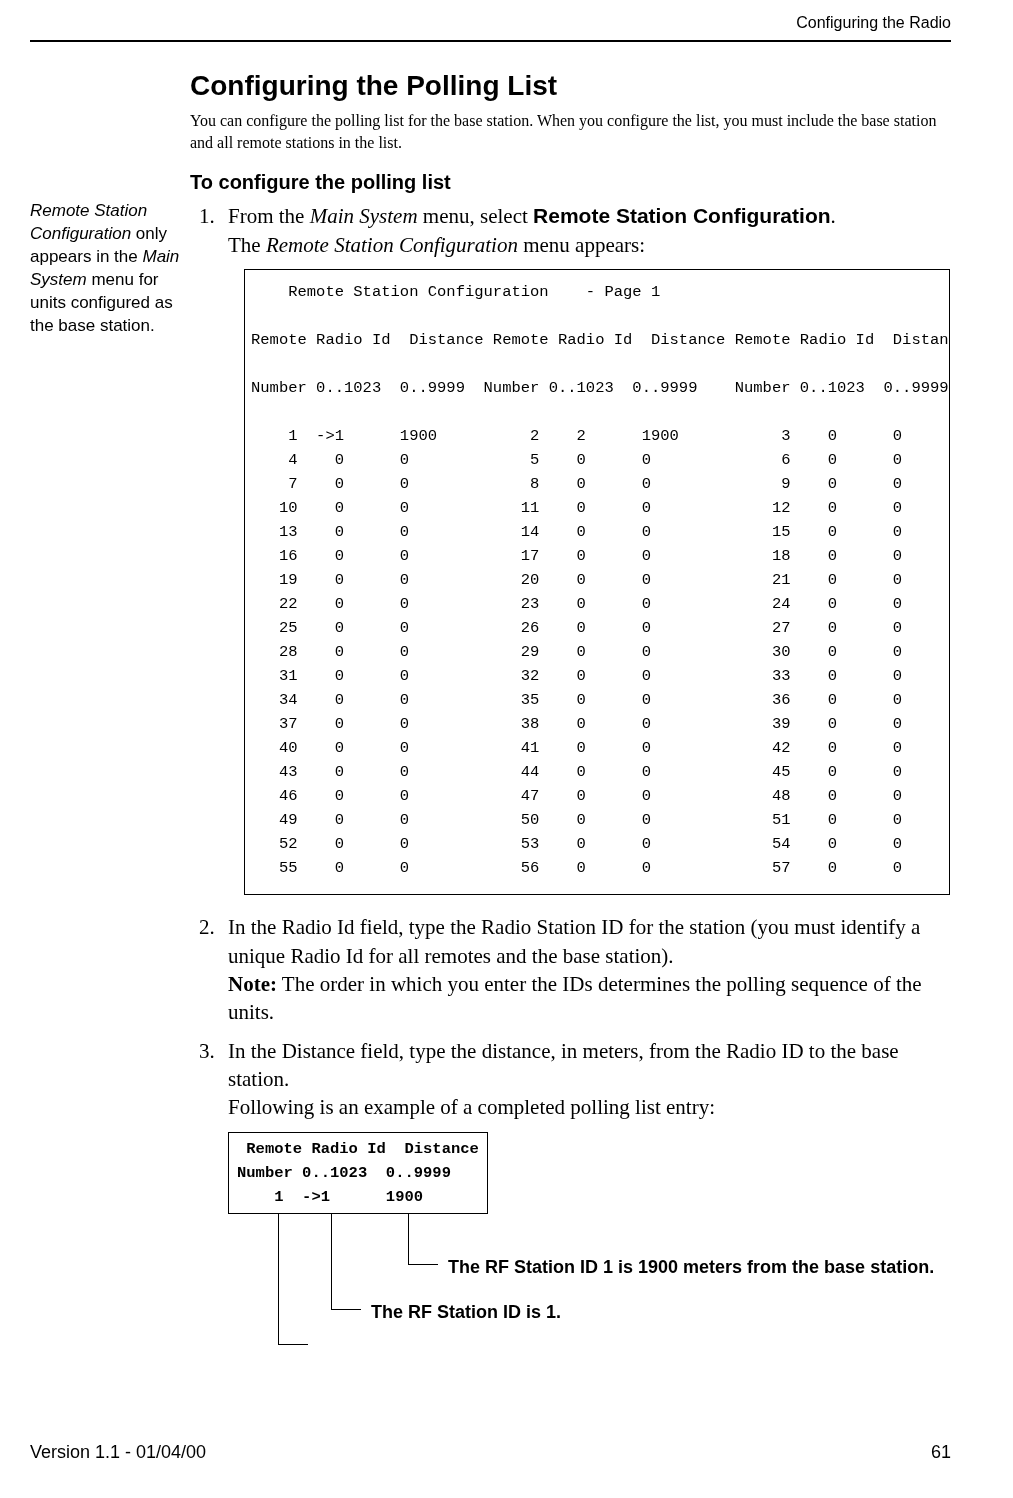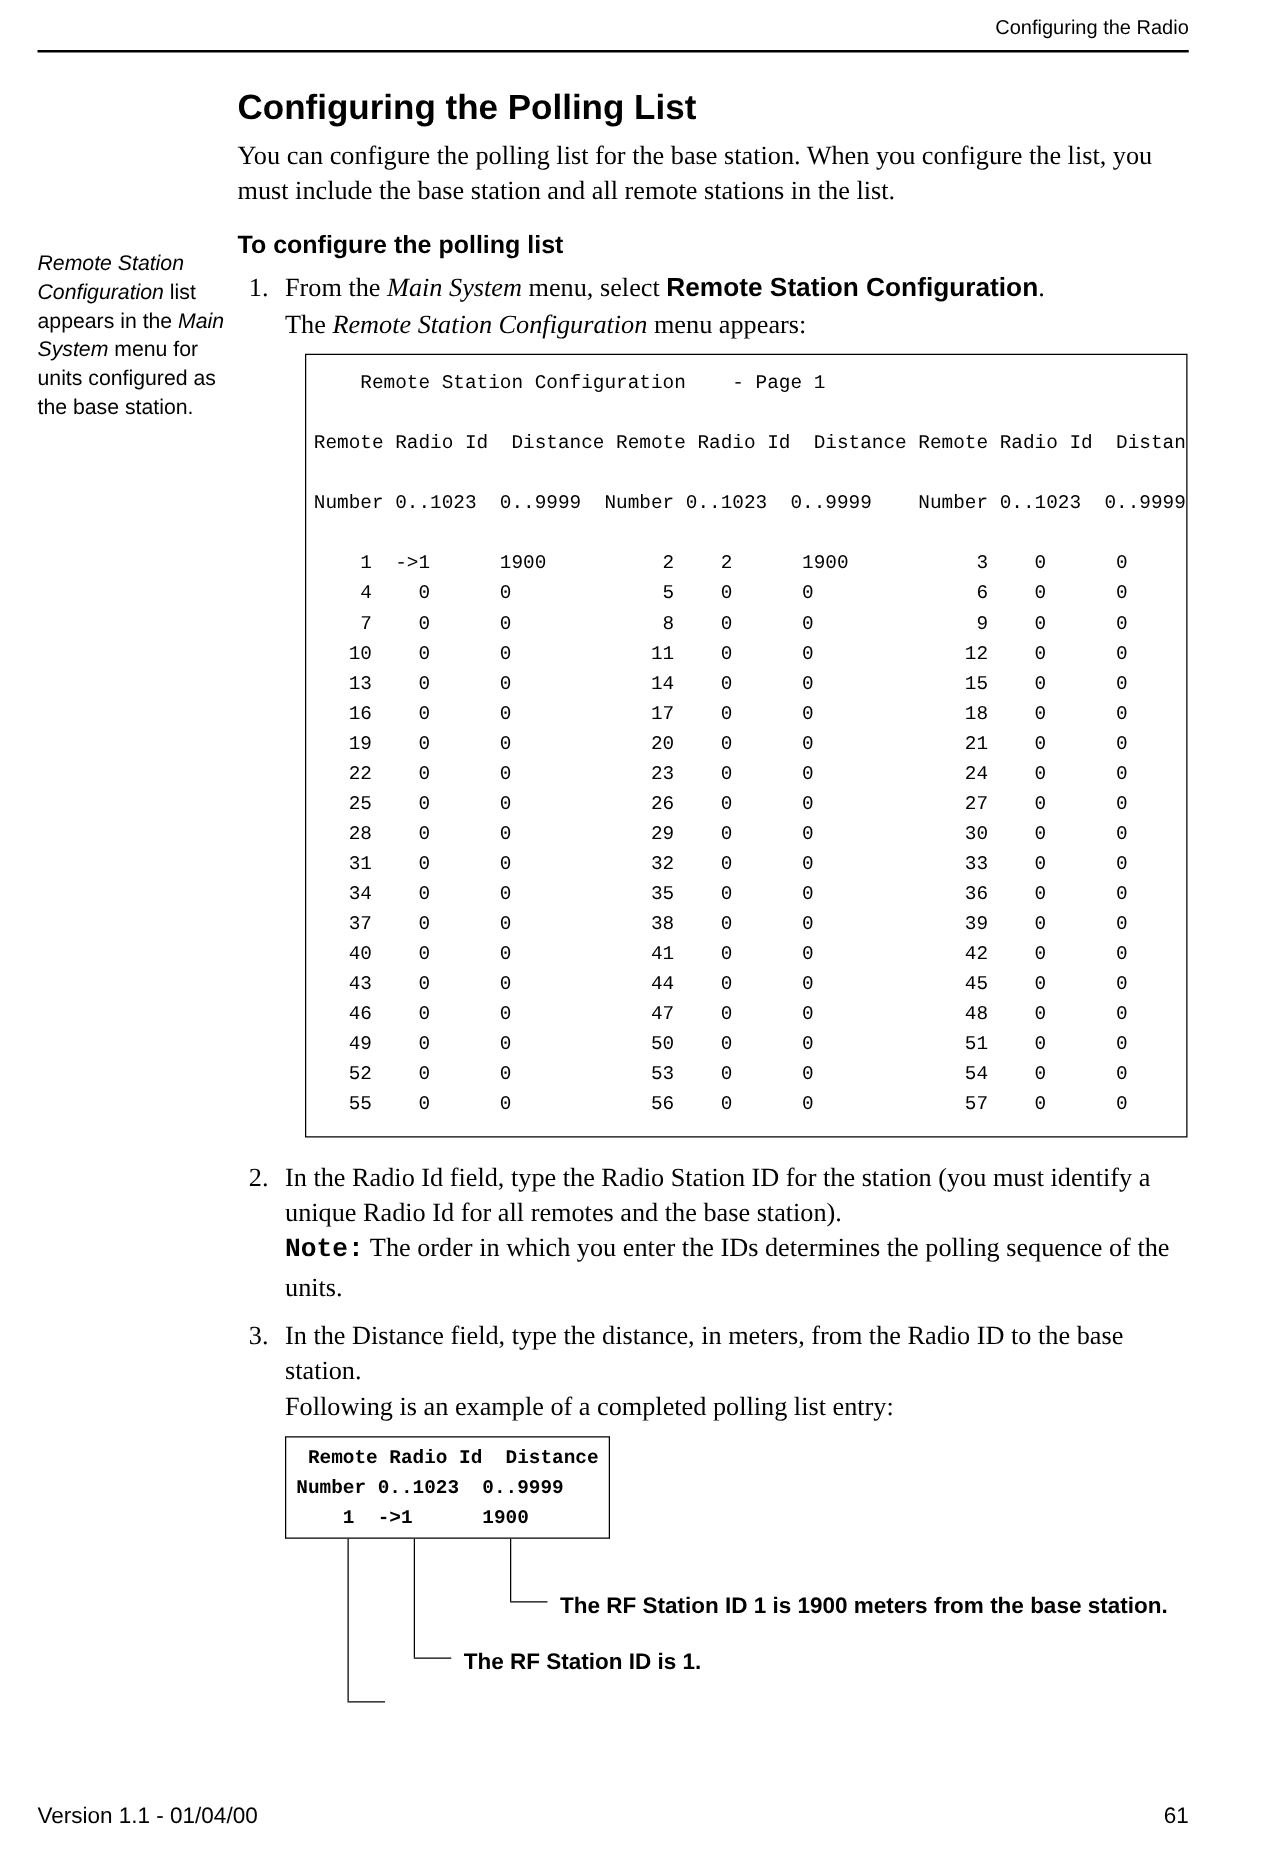--- a/index.html
+++ b/index.html
@@ -49,21 +49,21 @@
     left: 190px;
     width: 760px;
   }
   h1.section {
     font-family: Arial, Helvetica, sans-serif;
     font-weight: bold;
     font-size: 28px;
     margin: 0 0 8px 0;
   }
   p.body {
-    font-size: 21px;
+    font-size: 16px;
     line-height: 1.35;
     margin: 0 0 18px 0;
   }
   h2.proc {
     font-family: Arial, Helvetica, sans-serif;
     font-weight: bold;
     font-size: 20px;
     margin: 14px 0 8px 0;
   }
   ol.steps {
@@ -71,21 +71,21 @@
     padding: 0 0 0 30px;
     font-size: 21px;
     line-height: 1.35;
   }
   ol.steps > li {
     margin-bottom: 10px;
     padding-left: 8px;
   }
   .mi { font-style: italic; }
   .ui-bold { font-family: Arial, Helvetica, sans-serif; font-weight: bold; }
-  .note-label { font-family: Liberation Mono, monospace; font-weight: bold; }
+  .note-label { font-family: Liberation Serif, serif; font-weight: bold; }
   .screen-box {
     border: 1.5px solid #000;
     font-family: "Courier New", Courier, monospace;
     font-size: 15.5px;
     line-height: 1.55;
     white-space: pre;
     padding: 10px 6px 14px 6px;
     margin: 10px 0 18px 16px;
     overflow: hidden;
   }
@@ -140,21 +140,21 @@
 </style>
 </head>
 <body>
 
 <div class="page">
 
   <div class="running-header">Configuring the Radio</div>
   <div class="top-rule"></div>
 
   <div class="margin-note">
-    <span class="ital">Remote Station Configuration</span><span> list appears in the </span><span class="ital">Main System</span><span> menu for units configured as the base station.</span>
+    <span class="ital">Remote Station Configuration</span><span> only appears in the </span><span class="ital">Main System</span><span> menu for units configured as the base station.</span>
   </div>
 
   <div class="content">
     <h1 class="section">Configuring the Polling List</h1>
     <p class="body">You can configure the polling list for the base station. When you configure the list, you must include the base station and all remote stations in the list.</p>
 
     <h2 class="proc">To configure the polling list</h2>
 
     <ol class="steps">
       <li>

